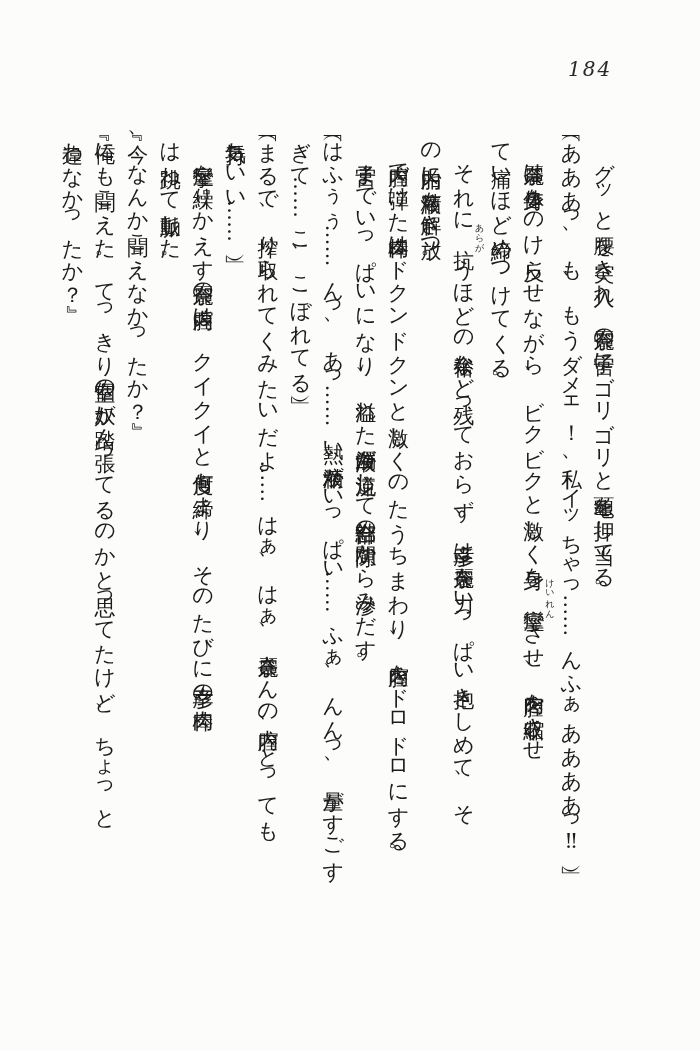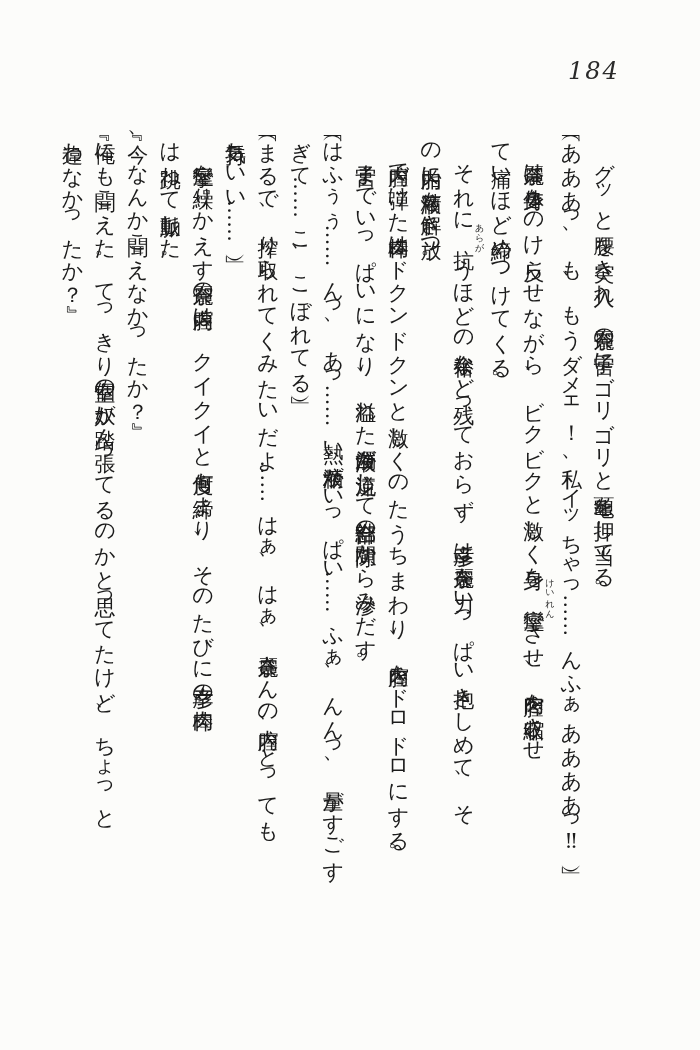--- a/index.html
+++ b/index.html
@@ -11,21 +11,21 @@
   .page {
     position: relative;
     width: 700px; height: 1050px;
     background: #fcfcfa;
     overflow: hidden;
     color: #1b1b1b;
   }
   .page-number {
     position: absolute;
     top: 57px; left: 568px;
-    font-size: 24px;
+    font-size: 20px;
     font-style: italic;
     letter-spacing: 2px;
     color: #2a2a2a;
   }
   .text-block {
     position: absolute;
     top: 128px; right: 80px;
     height: 822px;
     writing-mode: vertical-rl;
     -webkit-writing-mode: vertical-rl;

